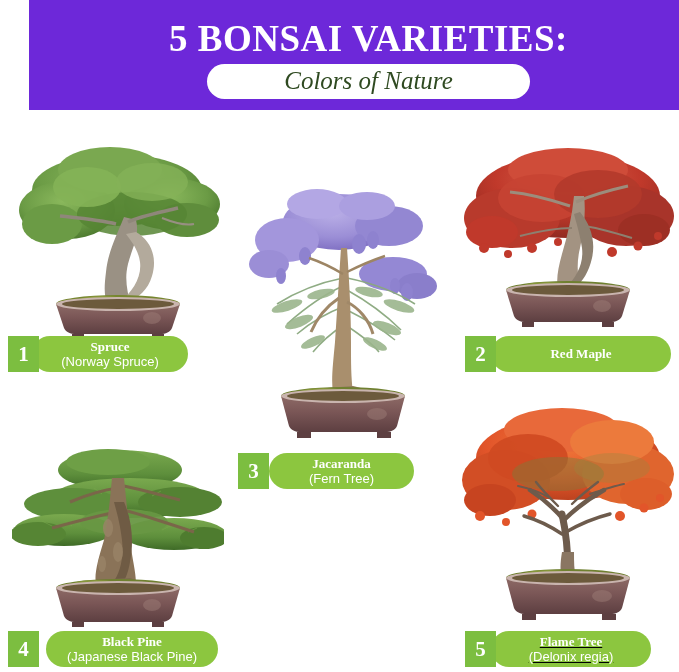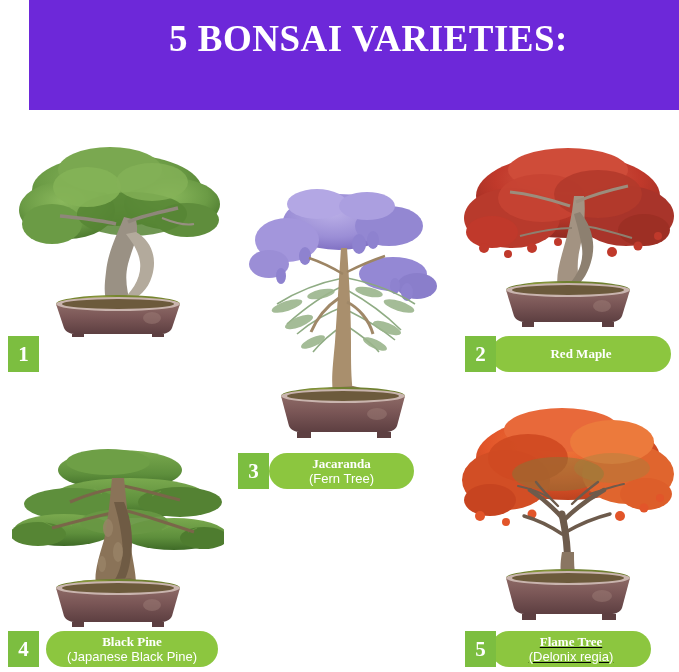--- a/index.html
+++ b/index.html
@@ -86,20 +86,23 @@
     white-space:nowrap;
   }
 </style>
 </head>
 <body>
 
 <div id="page">
 
   <div class="header">
     <div class="header-title">5 BONSAI VARIETIES:</div>
+    <div class="subtitle-pill">
+      <span class="subtitle-text">Colors of Nature</span>
+    </div>
   </div>
 
   <div class="card" style="left:12px;top:132px;width:212px;height:205px;">
     <svg class="tree-img" width="212" height="205" viewBox="0 0 212 205">
       <defs>
         <radialGradient id="sprFoli" cx="45%" cy="35%" r="70%">
           <stop offset="0%" stop-color="#8ab85c"></stop>
             <stop offset="60%" stop-color="#6b9b45"></stop>
             <stop offset="100%" stop-color="#49762c"></stop>
         </radialGradient>
@@ -134,20 +137,24 @@
       <path d="M44 172 L168 172 L160 196 C158 200, 154 202, 148 202 L64 202 C58 202, 54 200, 52 196 Z" fill="url(#potG1)"></path>
       <ellipse cx="106" cy="172" rx="62" ry="7" fill="#c9b4ae"></ellipse>
       <ellipse cx="106" cy="172" rx="56" ry="5" fill="#6c5a3c"></ellipse>
       <path d="M60 202 L60 206 L72 206 L72 202 Z" fill="#5d3f41"></path>
       <path d="M140 202 L140 206 L152 206 L152 202 Z" fill="#5d3f41"></path>
       <ellipse cx="140" cy="186" rx="9" ry="6" fill="#9c7b76" opacity="0.5"></ellipse>
     </svg>
   </div>
 
   <div class="label" style="left:8px;top:336px;width:180px;">
+    <div class="label-pill" style="left:24px;width:156px;">
+      <span class="label-name">Spruce</span>
+      <span class="label-sub">(Norway Spruce)</span>
+    </div>
     <div class="label-num">1</div>
   </div>
 
   <div class="card" style="left:462px;top:136px;width:212px;height:200px;">
     <svg class="tree-img" width="212" height="200" viewBox="0 0 212 200">
       <defs>
         <radialGradient id="mplFoli" cx="50%" cy="30%" r="72%">
           <stop offset="0%" stop-color="#d9614b"></stop>
             <stop offset="55%" stop-color="#c0392b"></stop>
             <stop offset="100%" stop-color="#8e2a20"></stop>

